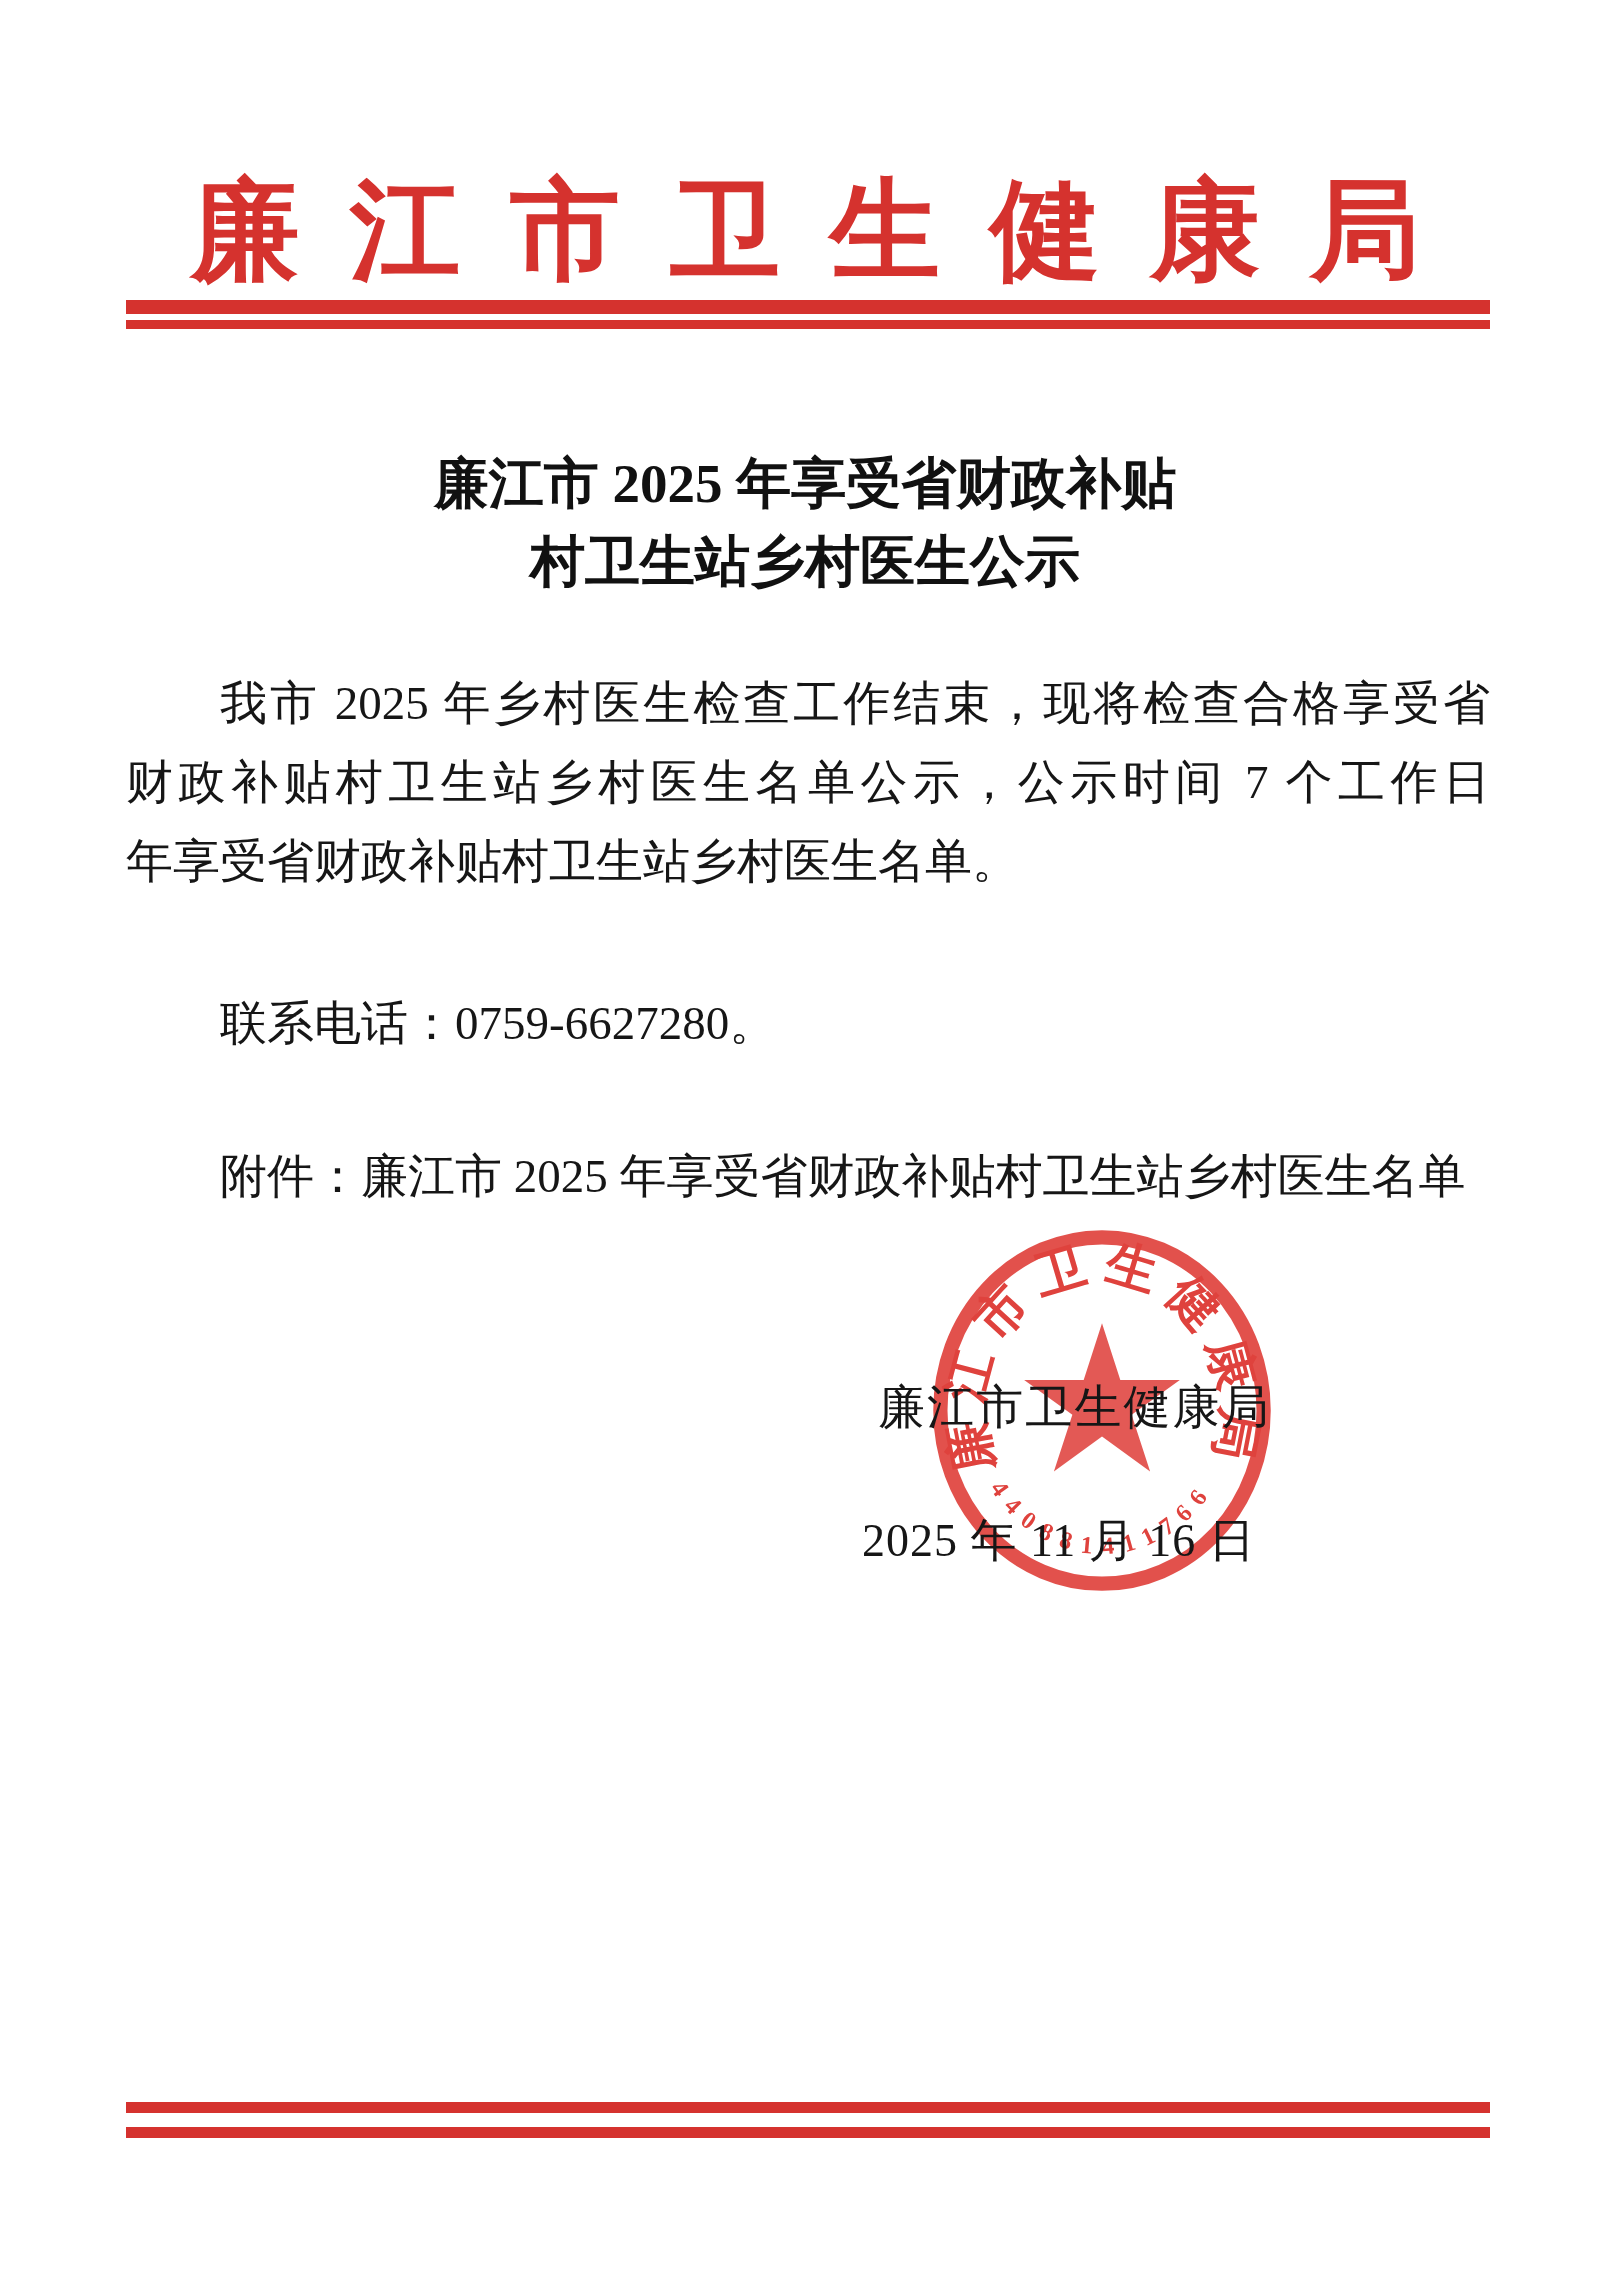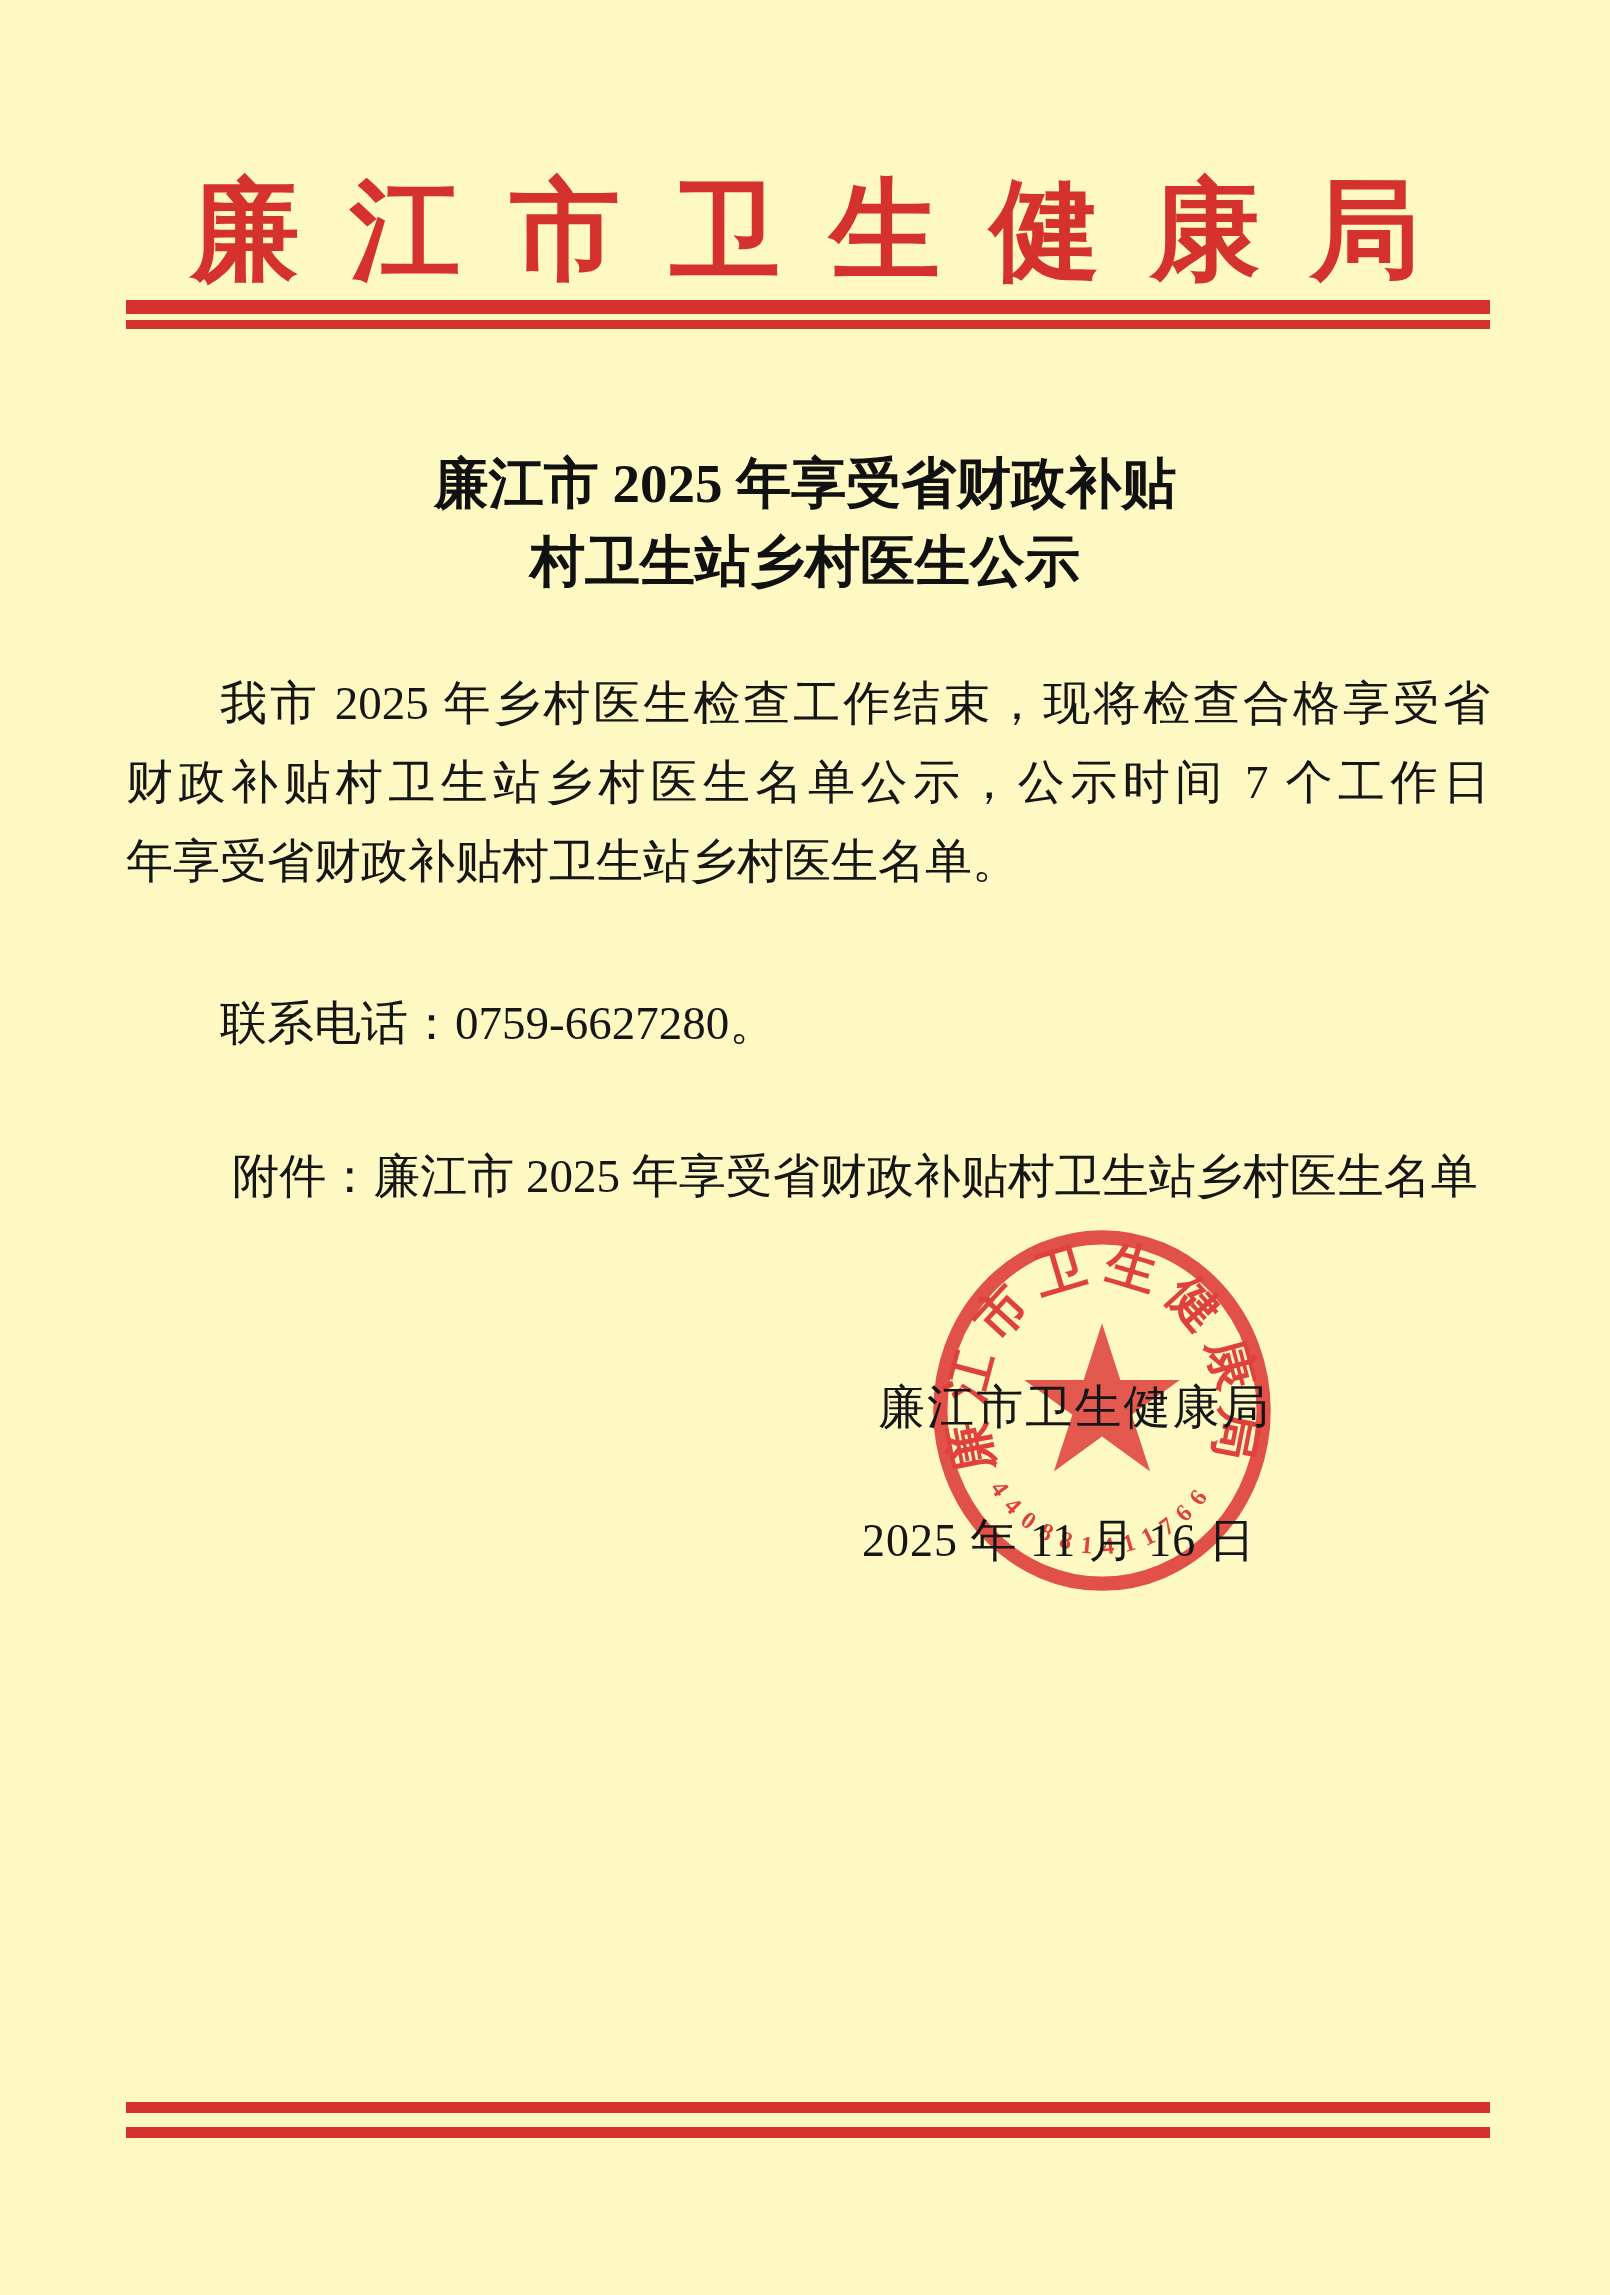--- a/index.html
+++ b/index.html
@@ -1,21 +1,21 @@
 <!DOCTYPE html>
 <html style="font-size:8.4px"><head>
 <meta charset="utf-8">
 <style>
   html, body { margin: 0; padding: 0; background: #e8e8e8; }
   .page {
     position: relative;
     width: 1610px;
     height: 2295px;
     margin: 0 auto;
-    background: #fef9c3;
+    background: #ffffff;
     overflow: hidden;
     font-family: "Liberation Serif", serif;
     color: #161616;
   }
 
   
   .agency-header {
     position: absolute;
     top: 157px; left: 0; right: 0;
     text-align: center;
@@ -70,21 +70,20 @@
     top: 984px; left: 126px; width: 1364px;
     font-size: 47px;
     line-height: 79px;
   }
 
   .attachment-line {
     position: absolute;
     top: 1137px; left: 126px; width: 1364px;
     font-size: 47px;
     line-height: 79px;
-    text-align: center;
   }
 
   
   .seal {
     position: absolute;
     left: 925px; top: 1223px;
     width: 354px; height: 375px;
     z-index: 1;
   }
   .seal svg { width: 100%; height: 100%; }

